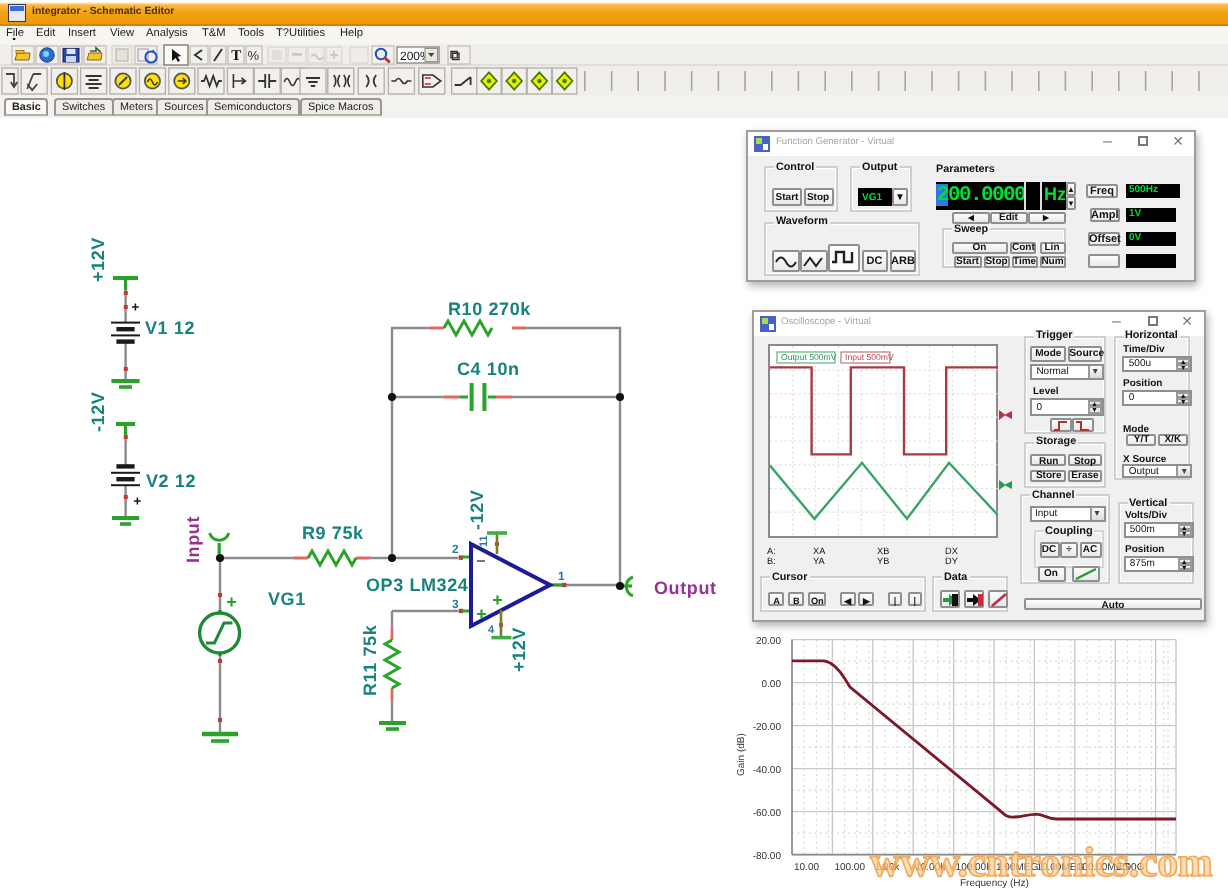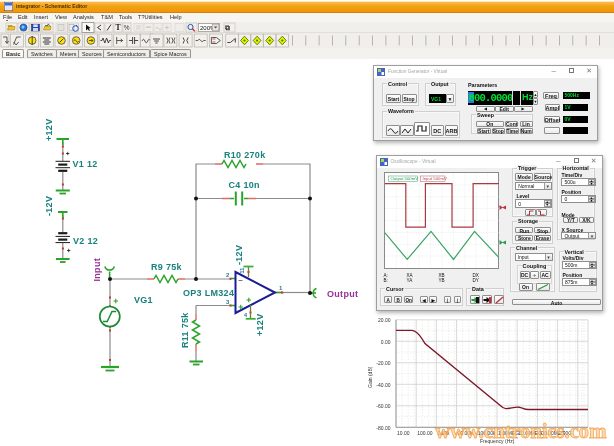--- a/index.html
+++ b/index.html
@@ -410,21 +410,21 @@
     <div class="btn" style="left:18.5px;top:9.5px;width:15px;height:9.5px;line-height:9px;">Stop</div>
   </div>
   <div class="grp" style="left:51px;top:17px;width:31px;height:23px;">
         <div class="glab">Output</div>
     <div class="lcd" style="left:3px;top:9.5px;width:17px;height:9.5px;line-height:10px;">VG1</div>
     <div class="btn" style="left:20px;top:9.5px;width:8px;height:9.5px;line-height:8px;font-size:5px;">▼</div>
   </div>
   <div class="blab" style="left:94px;top:16px;font-size:5.4px;">Parameters</div>
   <div class="abs" style="left:94px;top:24.5px;width:64.5px;height:14px;background:#000;">
     <span class="abs" style="left:0;top:1.5px;width:5.5px;height:11px;background:#2a7ae0;"></span>
-    <span class="abs" style="left:0.5px;top:1px;font-family:'Liberation Mono',monospace;font-size:10.5px;font-weight:bold;color:#00e033;letter-spacing:-0.8px;">800.0000</span>
+    <span class="abs" style="left:0.5px;top:1px;font-family:'Liberation Mono',monospace;font-size:10.5px;font-weight:bold;color:#00e033;letter-spacing:-0.8px;">200.0000</span>
     <span class="abs" style="left:44px;top:0;width:1.2px;height:14px;background:#ddd"></span>
     <span class="abs" style="left:52px;top:0;width:1.2px;height:14px;background:#ddd"></span>
     <span class="abs" style="left:54px;top:1.5px;font-size:9px;font-weight:bold;color:#00e033;">Hz</span>
   </div>
   <div class="abs" style="left:158.5px;top:24.5px;width:5.5px;height:14px;">
     <div class="btn" style="left:0;top:0;width:5.5px;height:7px;font-size:4px;line-height:6px;">▲</div>
     <div class="btn" style="left:0;top:7px;width:5.5px;height:7px;font-size:4px;line-height:6px;">▼</div>
   </div>
   <div class="btn" style="left:102px;top:40px;width:19px;height:5.5px;font-size:3.8px;line-height:5px;">◀</div>
   <div class="btn" style="left:121px;top:40px;width:18.5px;height:5.5px;font-size:5px;line-height:5px;">Edit</div>

